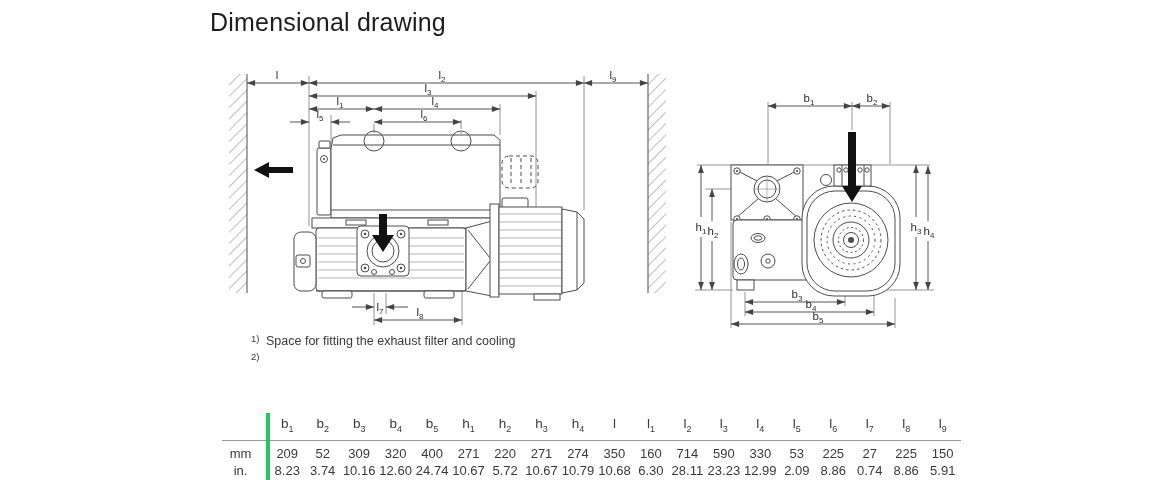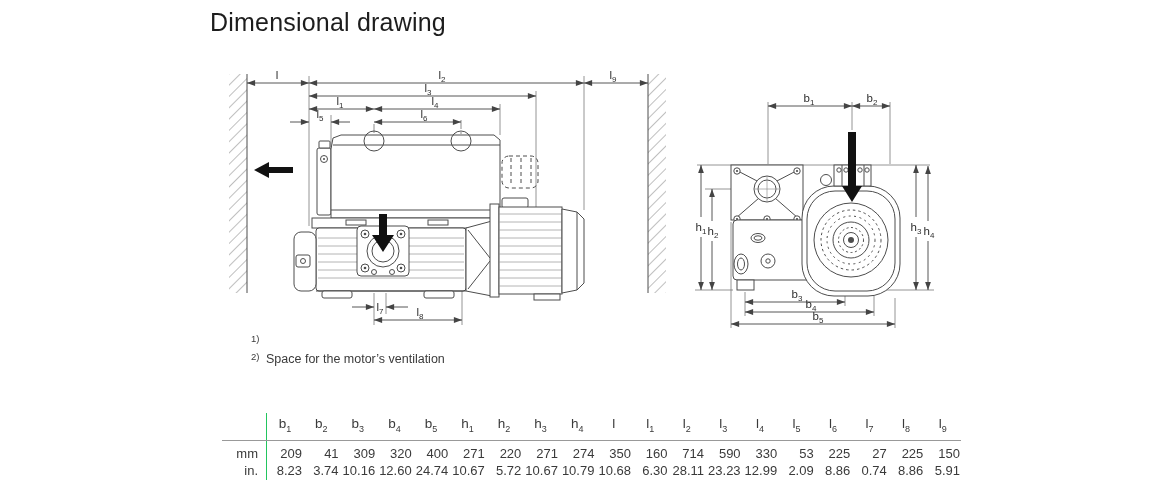--- a/index.html
+++ b/index.html
@@ -22,22 +22,22 @@
   
   .footnotes{position:absolute;left:251px;top:325px;color:#3a3a3a;}
   .fn{display:flex;align-items:flex-start;height:18px;font-size:12.5px;line-height:16px;}
   .fn sup{font-size:9.5px;line-height:12px;width:15px;flex:0 0 15px;}
   
   .dim-table{position:absolute;left:222px;top:405px;border-collapse:collapse;table-layout:fixed;
              width:739px;font-size:13px;color:#3a3a3a;}
   .dim-table th{font-weight:400;}
   .dim-table thead th{font-size:13.5px;padding:3px 0 6px;border-bottom:1px solid #999;text-align:center;}
   .dim-table thead th sub{font-size:9px;}
-  .dim-table .unitcol{width:36px;text-align:right;padding-right:8px;border-right:1px solid #22c55e;}
-  .dim-table tbody td{text-align:right;}
+  .dim-table .unitcol{width:36px;text-align:center;padding-right:8px;border-right:4px solid #22c55e;}
+  .dim-table tbody td{text-align:center;}
   .dim-table tr.mm td,.dim-table tr.mm th{padding-top:5px;padding-bottom:1px;}
   .dim-table tr.in td,.dim-table tr.in th{padding-top:1px;padding-bottom:2px;}
 </style>
 </head>
 <body>
 
 <div class="page">
 
   <h1 class="title">Dimensional drawing</h1>
 
@@ -284,24 +284,24 @@
         <circle cx="867" cy="162" r="2.2" class="dl"></circle>
       </g>
 
       <path class="solid" d="M848 124 L856 124 L856 178 L862 178 L852 194 L842 178 L848 178 Z"></path>
     </g>
   </svg>
 
   <div class="footnotes">
     <div class="fn">
       <sup>1)</sup>
+      <span>Space for fitting the exhaust filter and cooling</span>
     </div>
     <div class="fn">
       <sup>2)</sup>
-      <span>Space for the motor’s ventilation</span>
     </div>
   </div>
 
   <table class="dim-table">
     <thead>
       <tr>
         <th class="unitcol"></th>
       <th><span>b</span><sub>1</sub></th>
           <th><span>b</span><sub>2</sub></th>
           <th><span>b</span><sub>3</sub></th>
@@ -320,21 +320,21 @@
           <th><span>l</span><sub>6</sub></th>
           <th><span>l</span><sub>7</sub></th>
           <th><span>l</span><sub>8</sub></th>
           <th><span>l</span><sub>9</sub></th>
         </tr>
     </thead>
     <tbody>
       <tr class="mm">
         <th class="unitcol">mm</th>
       <td>209</td>
-          <td>41</td>
+          <td>52</td>
           <td>309</td>
           <td>320</td>
           <td>400</td>
           <td>271</td>
           <td>220</td>
           <td>271</td>
           <td>274</td>
           <td>350</td>
           <td>160</td>
           <td>714</td>

